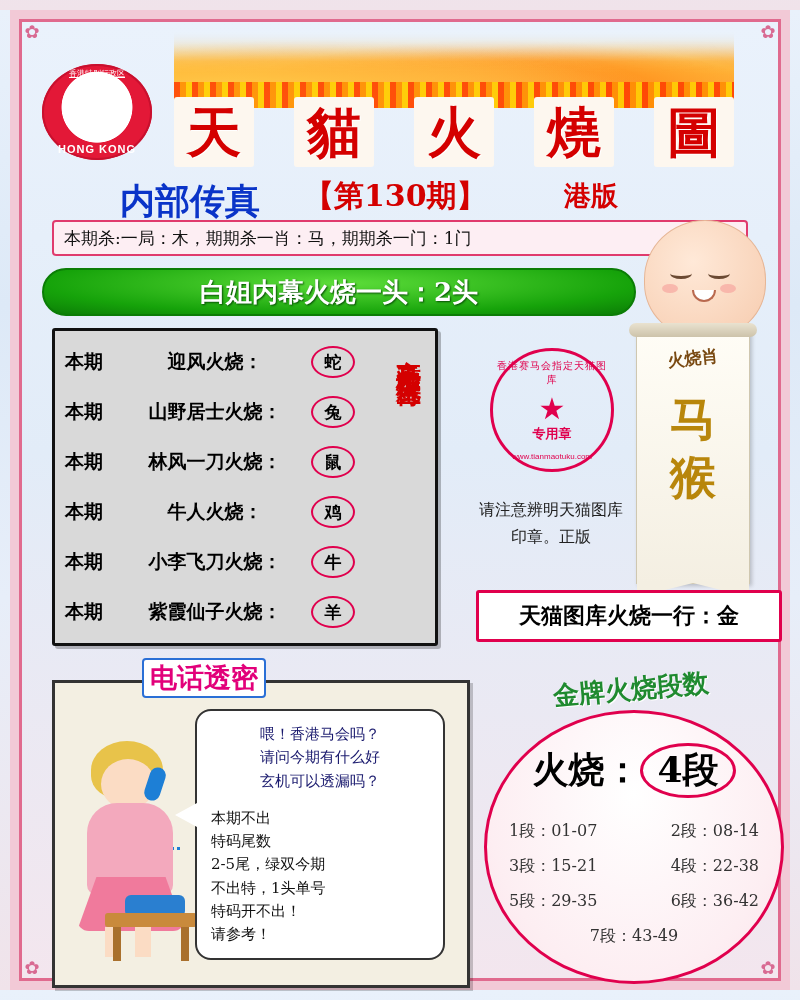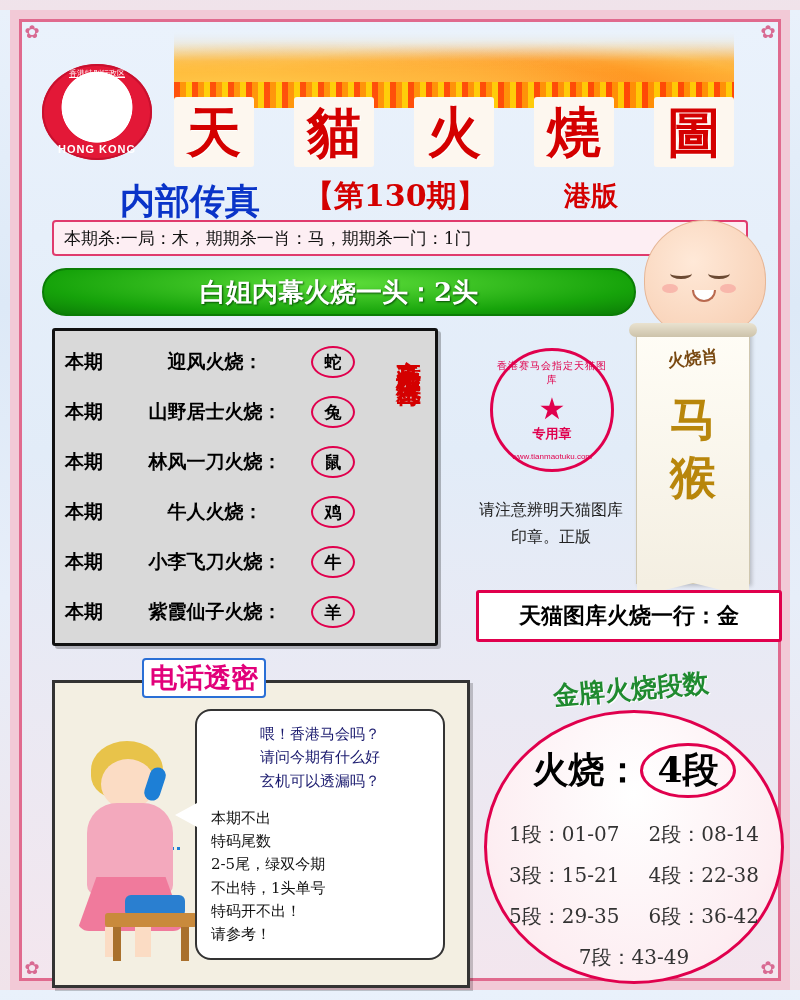--- a/index.html
+++ b/index.html
@@ -252,21 +252,21 @@
   .medal .big{
     position:absolute;left:0;right:0;top:30px;text-align:center;
     font-family:"DejaVu Serif",serif;font-size:36px;font-weight:bold;color:#000;
   }
   .medal .big .num{
     display:inline-block;border:3px solid #e0004d;border-radius:50%;
     padding:0 14px;color:#000;
   }
   .medal .grid{
     position:absolute;left:22px;right:22px;top:108px;
-    font-family:"DejaVu Serif",serif;font-size:20px;color:#333;
+    font-family:"DejaVu Serif",serif;font-size:16px;color:#333;
   }
   .medal .grid .line{display:flex;justify-content:space-between;margin-bottom:14px;}
   .medal .grid .line.center{justify-content:center;text-align:center;}
 </style>
 </head>
 <body>
 
 <div id="page">
   <div class="frame-outer"></div>
   <div class="frame-inner"></div>

